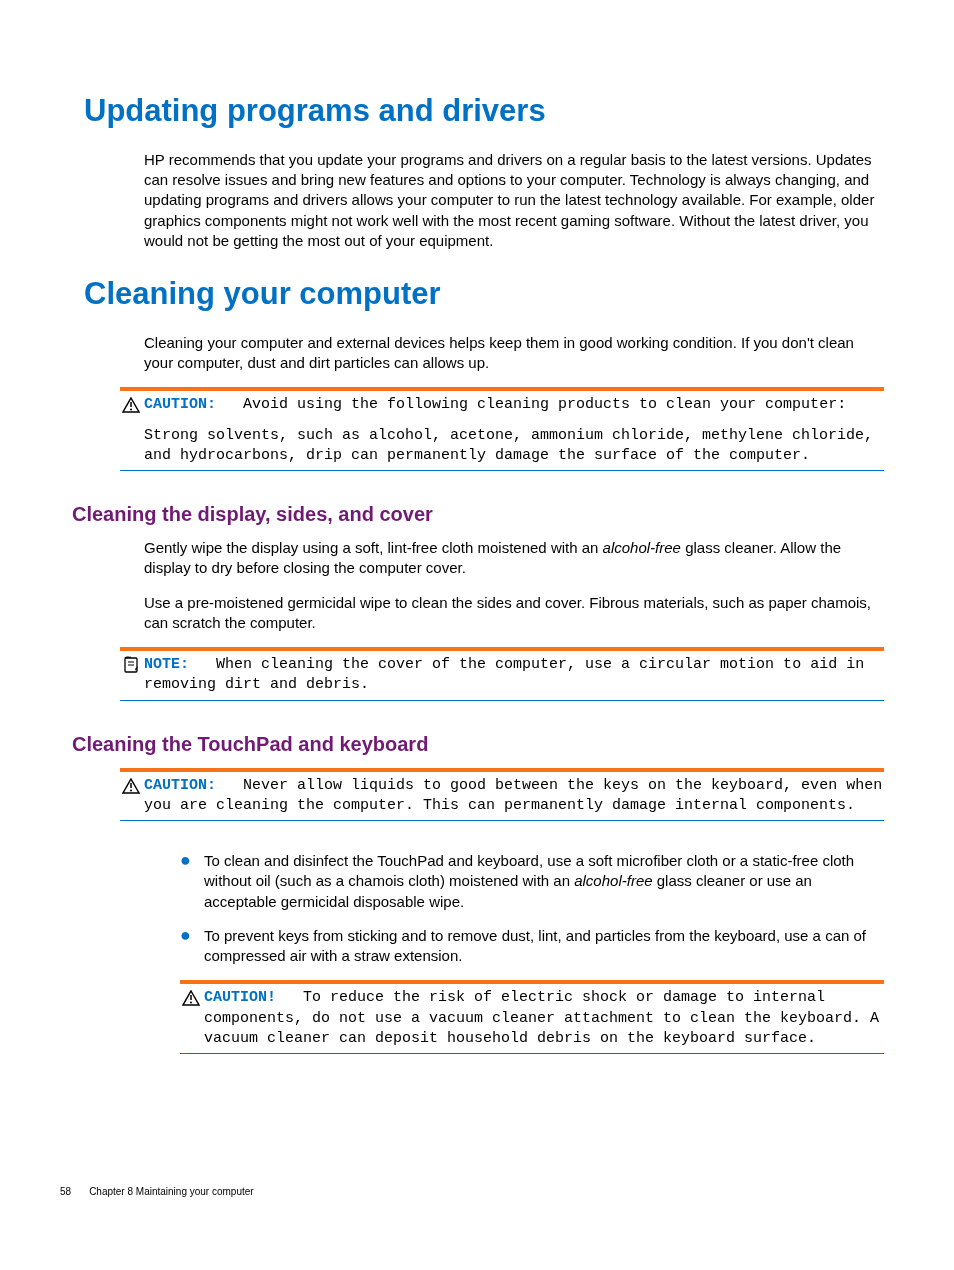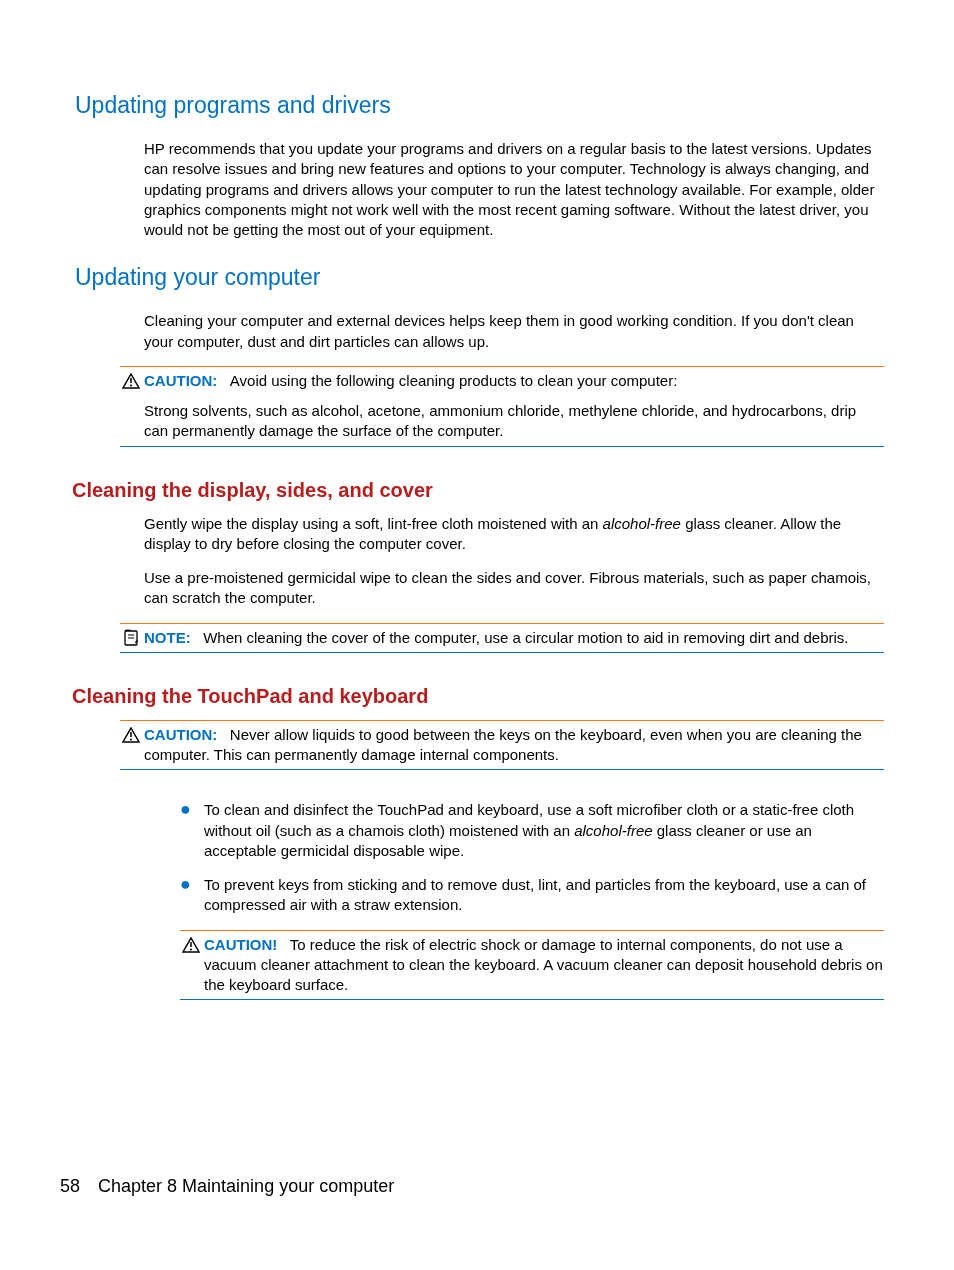--- a/index.html
+++ b/index.html
@@ -9,46 +9,47 @@
     line-height: 1.35;
     color: #000;
     background: #fff;
     width: 954px;
     height: 1270px;
     position: relative;
     padding: 90px 70px 0 72px;
   }
   h1 {
     color: #0071c5;
-    font-size: 23px;
-    font-weight: normal;
+    font-size: 31px;
+    font-weight: bold;
     margin-bottom: 18px;
-    margin-left: 3px;
+    margin-left: 12px;
   }
   h2 {
-    color: #b91c1c;
+    color: #701a75;
     font-size: 20px;
     font-weight: bold;
     margin-bottom: 10px;
     margin-top: 16px;
   }
   .body-indent {
     margin-left: 72px;
   }
   .body-indent p {
     margin-bottom: 14px;
   }
   a { color: #0071c5; text-decoration: underline; }
   .admon {
     margin-left: 48px;
-    border-top: 1px solid #f97316;
+    border-top: 4px solid #f97316;
     border-bottom: 1px solid #0071c5;
     padding: 4px 0 4px 0;
     margin-bottom: 30px;
     position: relative;
+    font-family: Liberation Mono, monospace;
   }
   .admon .icon-slot {
     position: absolute;
     left: 0;
     top: 4px;
     width: 22px;
     height: 20px;
     display: flex;
     align-items: center;
     justify-content: center;
@@ -77,34 +78,34 @@
     line-height: 18px;
     width: 24px;
     flex-shrink: 0;
   }
   .bullet-list .txt { flex: 1; }
   .italic { font-style: italic; }
   .footer {
     position: absolute;
     left: 60px;
     bottom: 72px;
-    font-size: 18px;
+    font-size: 10px;
   }
   .footer .pg { display: inline-block; margin-right: 18px; }
   svg { display: block; }
 </style>
 </head>
 <body>
 
 <h1>Updating programs and drivers</h1>
 <div class="body-indent">
   <p>HP recommends that you update your programs and drivers on a regular basis to the latest versions. Updates can resolve issues and bring new features and options to your computer. Technology is always changing, and updating programs and drivers allows your computer to run the latest technology available. For example, older graphics components might not work well with the most recent gaming software. Without the latest driver, you would not be getting the most out of your equipment.</p>
 </div>
 
-<h1 style="margin-top:22px;">Updating your computer</h1>
+<h1 style="margin-top:22px;">Cleaning your computer</h1>
 <div class="body-indent">
   <p>Cleaning your computer and external devices helps keep them in good working condition. If you don't clean your computer, dust and dirt particles can allows up.</p>
 </div>
 
 <div class="admon">
   <div class="icon-slot">
     <svg width="18" height="16" viewBox="0 0 18 16">
         <path d="M9 1 L17 15 L1 15 Z" fill="none" stroke="#000" stroke-width="1.5"></path>
         <line x1="9" y1="5" x2="9" y2="10" stroke="#000" stroke-width="1.5"></line>
         <circle cx="9" cy="12.5" r="1" fill="#000"></circle>

